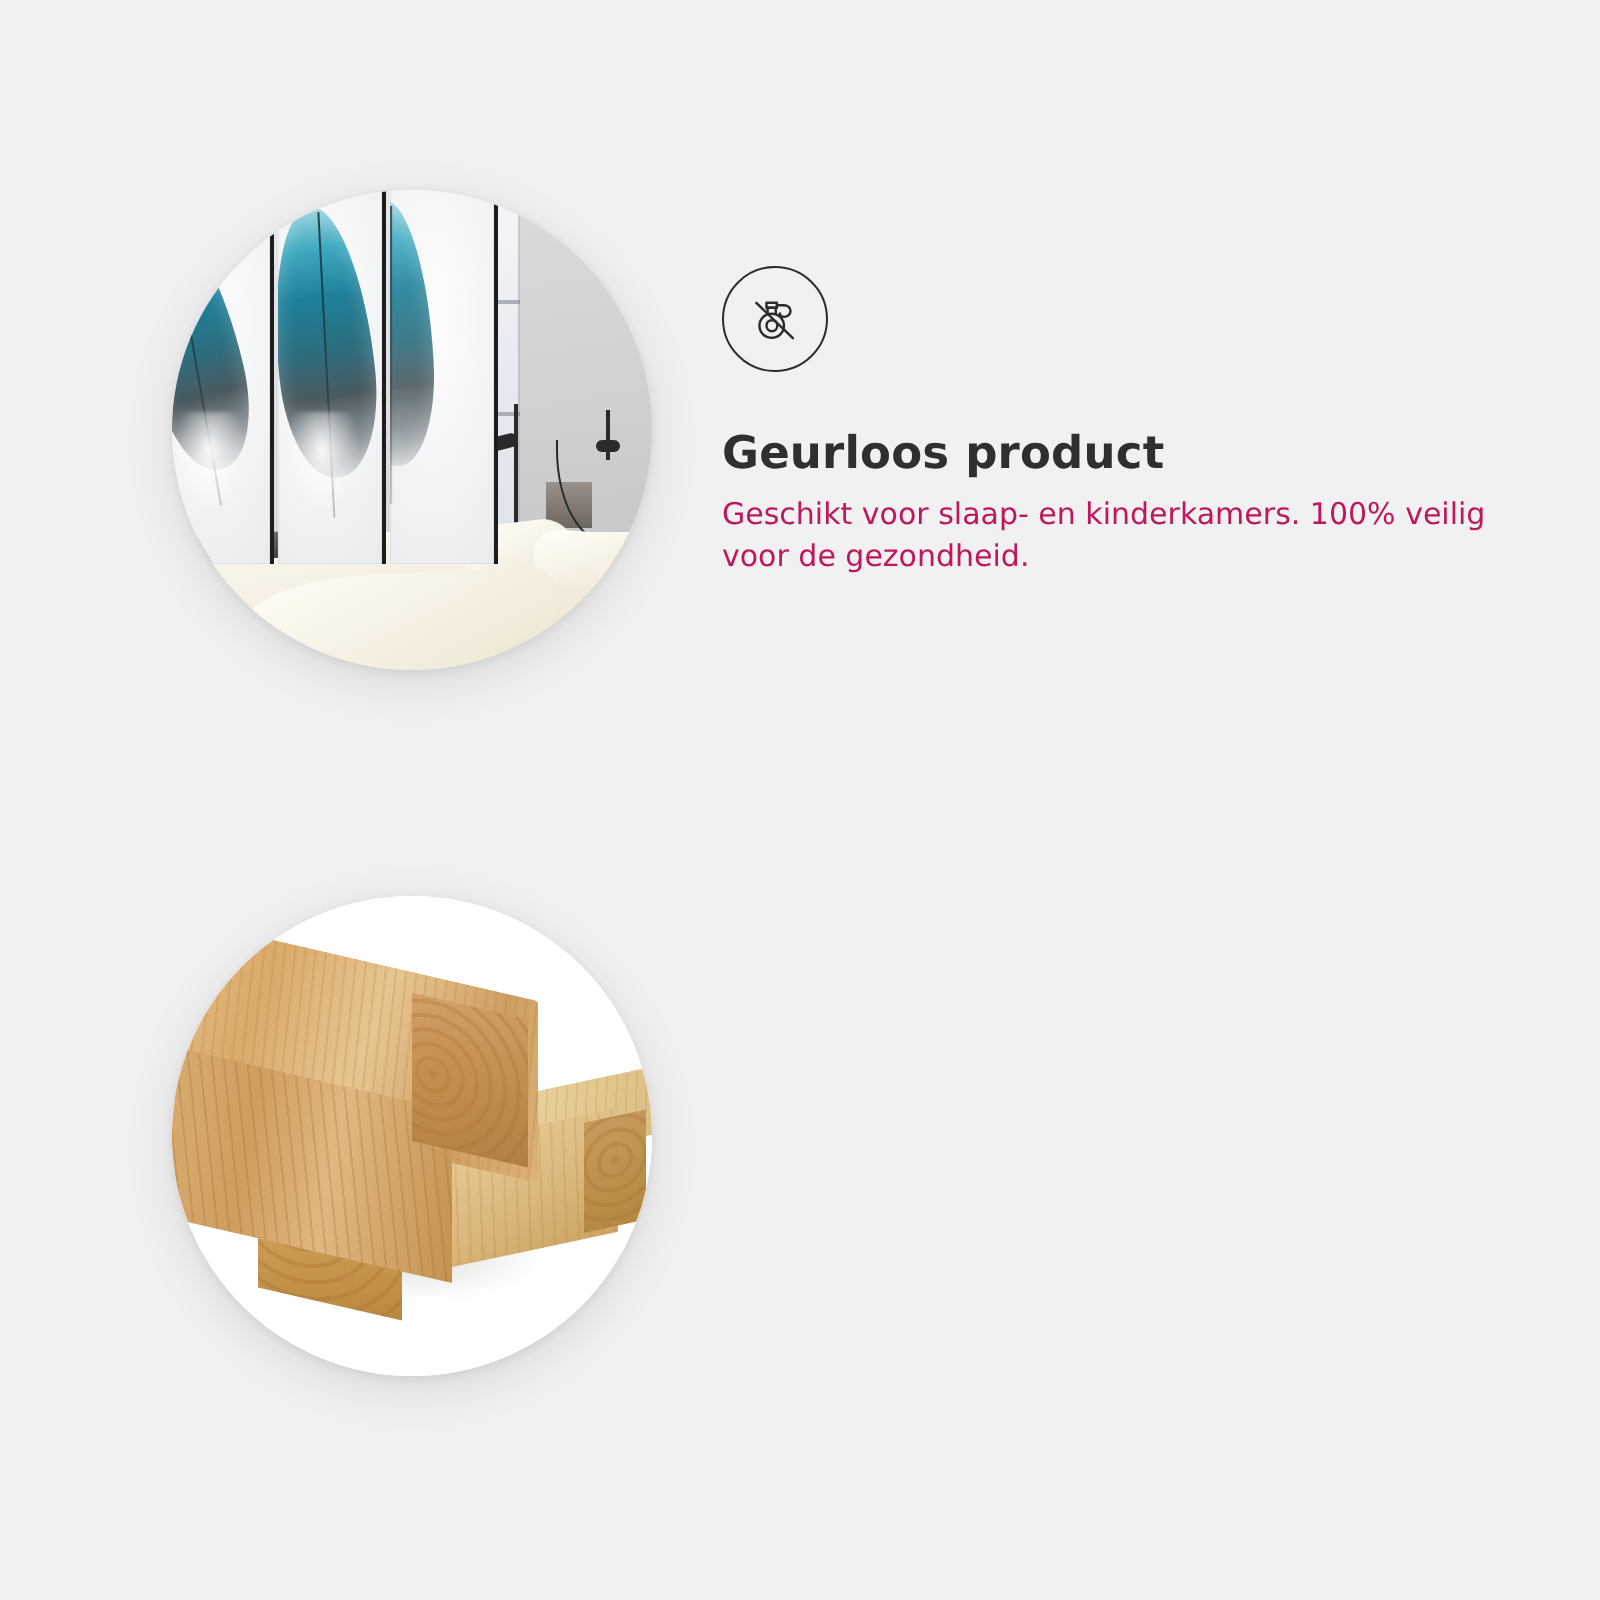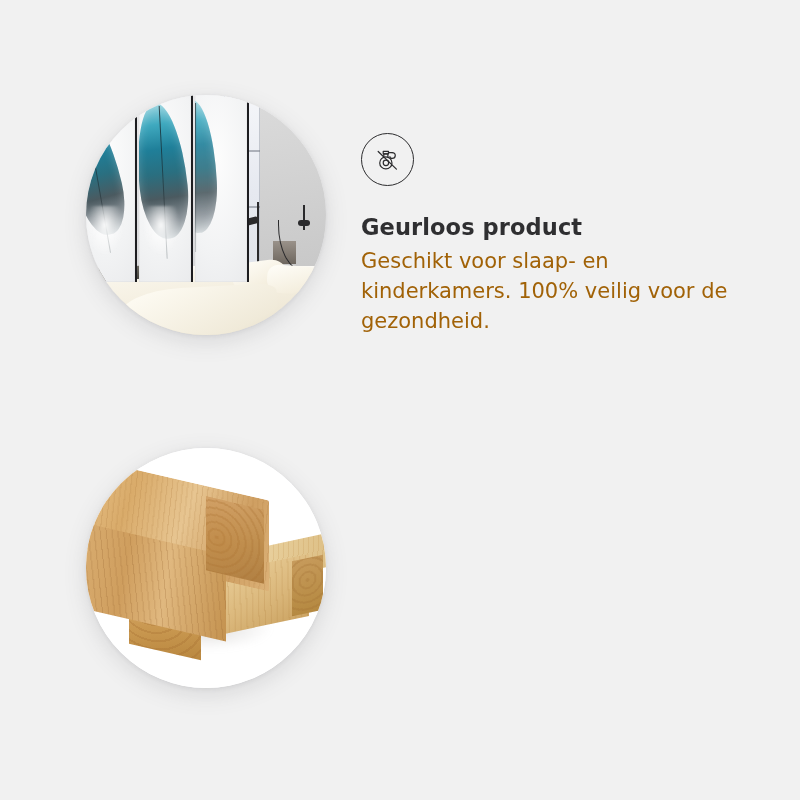--- a/index.html
+++ b/index.html
@@ -370,23 +370,23 @@
     font-size: 22.5px;
     font-weight: 600;
     color: #2f2f31;
     letter-spacing: .1px;
   }
   #feature-0 .feature-title { margin-top: 28px; }
   #feature-1 .feature-title { margin-top: 29px; }
 
   .feature-desc {
     margin: 7px 0 0 0;
-    font-size: 21px;
+    font-size: 15px;
     line-height: 1.42;
-    color: #a16207;
+    color: #be185d;
     max-width: 385px;
   }
 </style>
 </head>
 <body style="background: rgb(241, 241, 241);">
 
 <div class="page">
 
   <section class="feature" id="feature-0">
 

